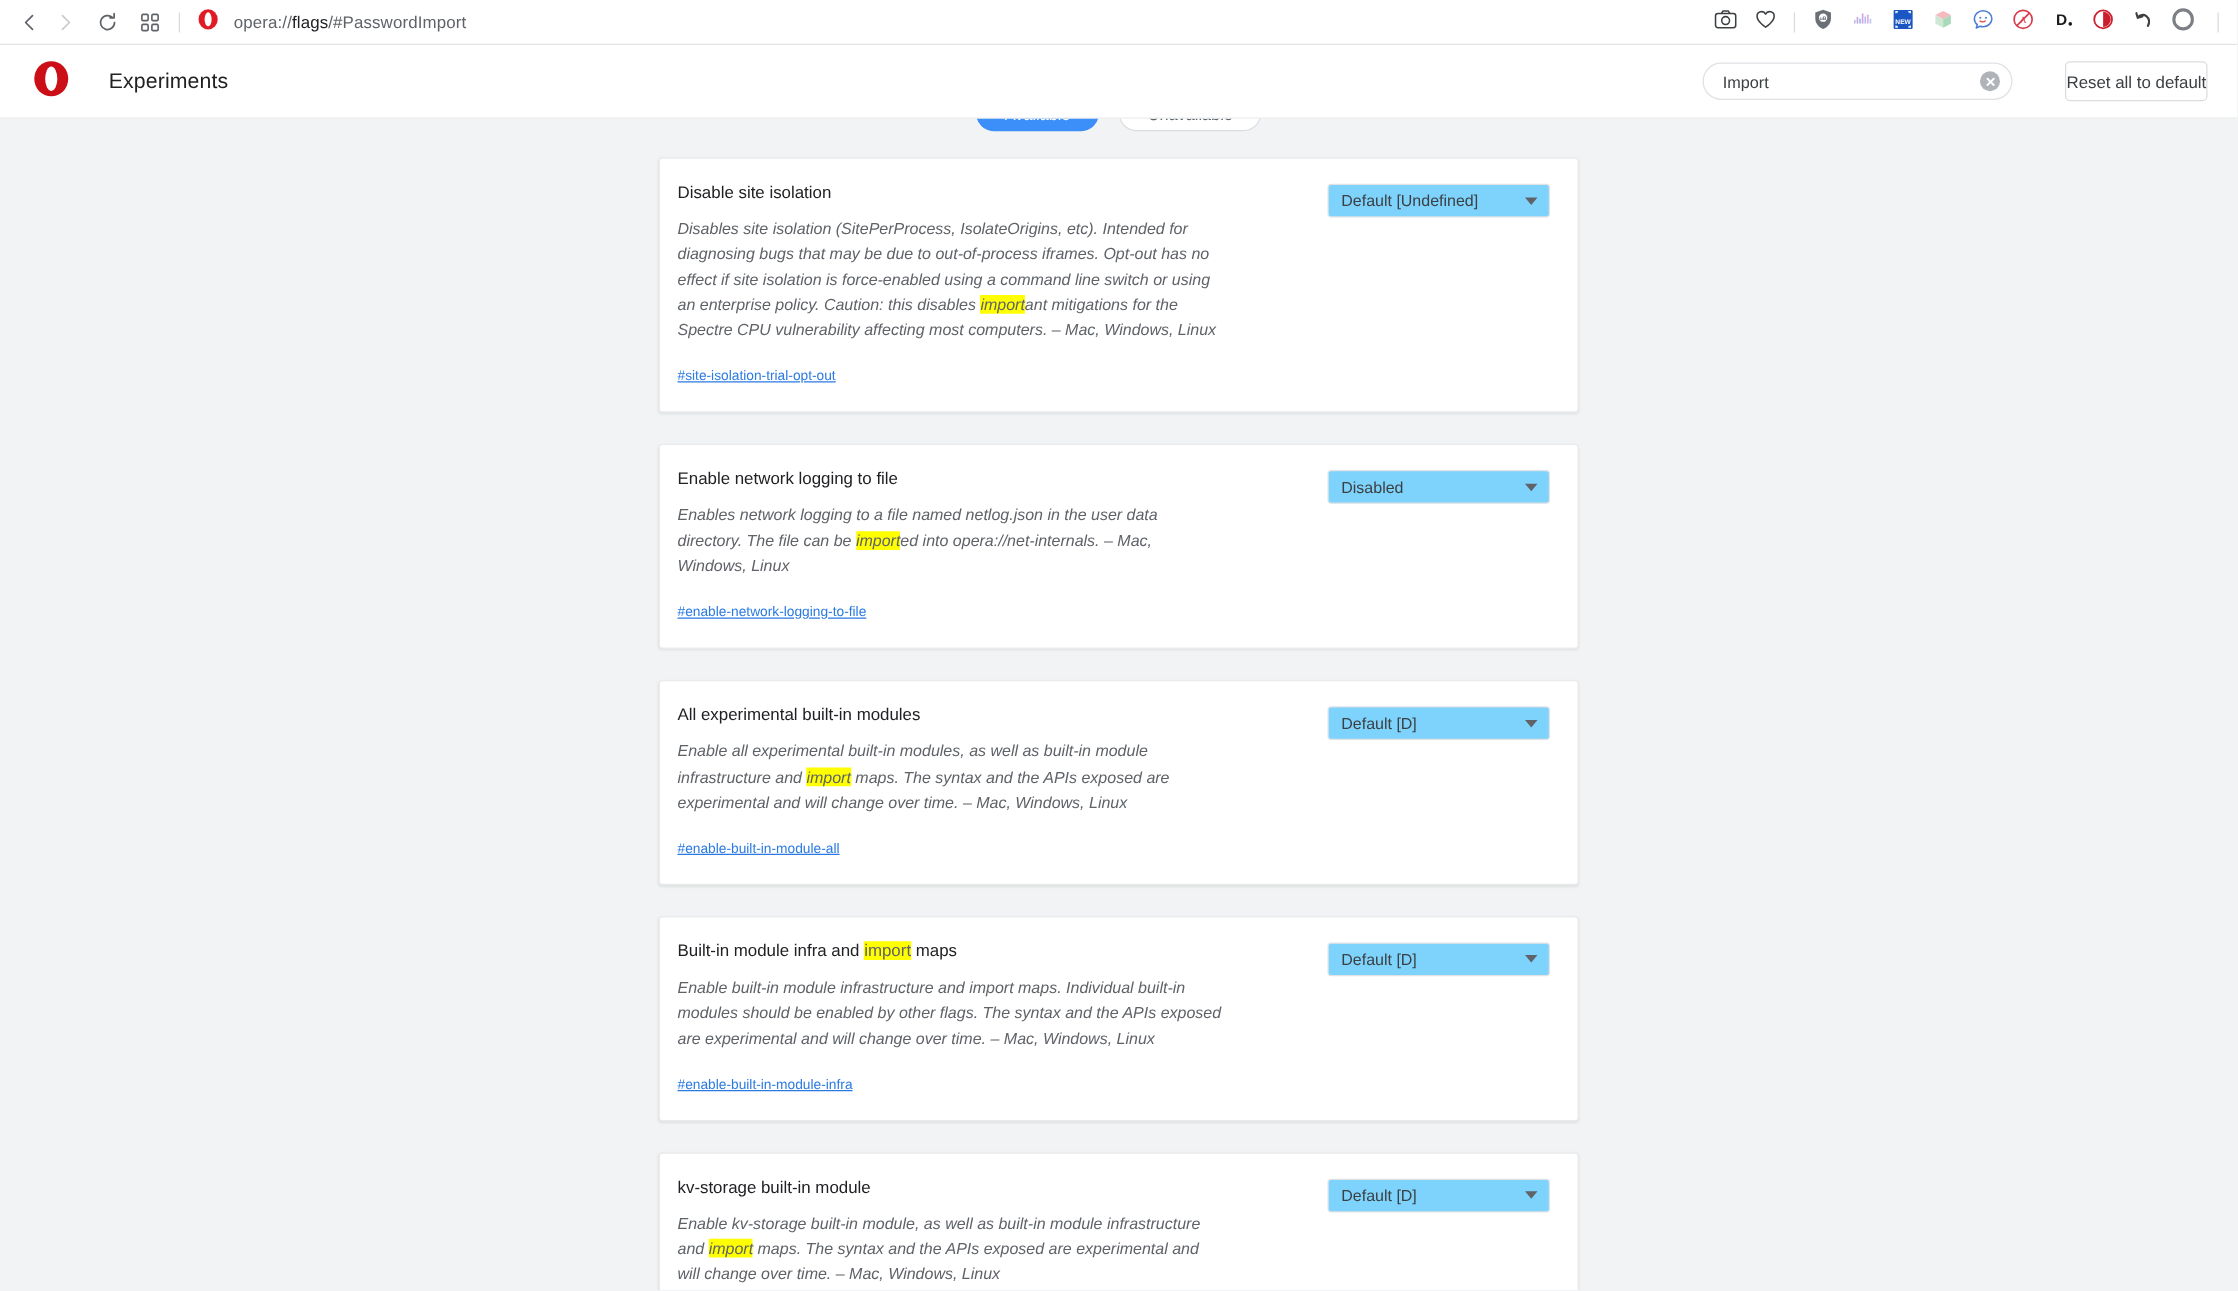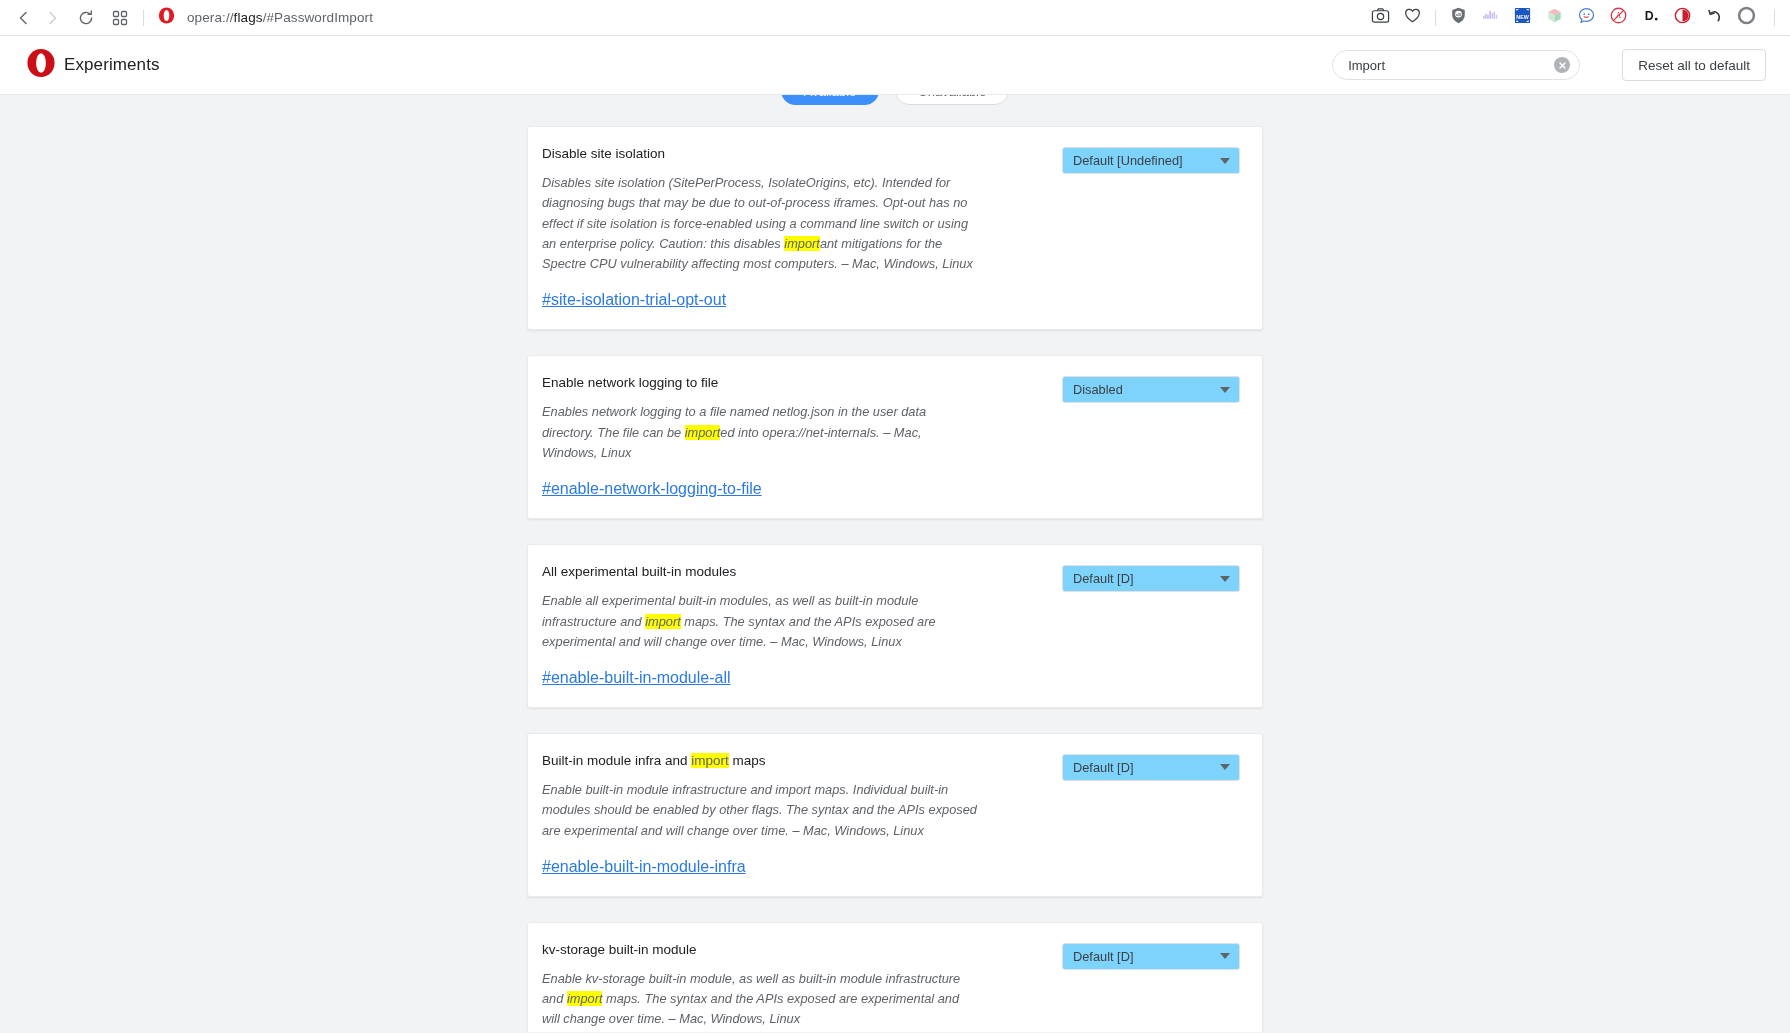--- a/index.html
+++ b/index.html
@@ -85,21 +85,21 @@
     background: #ffffff;
     border-bottom: 1px solid #e8eaed;
     display: flex;
     align-items: center;
     padding: 0 24px 0 26px;
     box-sizing: border-box;
   }
   .brand {
     display: flex;
     align-items: center;
-    gap: 8px;
+    gap: 31px;
     flex: none;
   }
   .brand-title {
     font-size: 17px;
     color: #222;
     letter-spacing: 0.1px;
   }
   .header-spacer { flex: 1; }
   .search-wrap {
     position: relative;
@@ -137,21 +137,21 @@
   }
   .search-clear svg { display: block; }
   .reset-btn {
     height: 32px;
     border: 1px solid #dadce0;
     border-radius: 4px;
     background: #fff;
     color: #3c4043;
     font-size: 13.5px;
     font-family: "Liberation Sans", sans-serif;
-    padding: 0 15px;
+    padding: 0 0;
     cursor: pointer;
     white-space: nowrap;
     flex: none;
   }
 
   
   .content {
     height: calc(1033px - 36px - 60px);
     overflow: hidden;
     background: #f1f3f4;
@@ -214,21 +214,21 @@
   }
   .flag-desc {
     font-size: 12.8px;
     color: #5f6368;
     line-height: 1.58;
     margin: 0 0 17px 0;
     max-width: 437px;
     font-style: italic;
   }
   .flag-link {
-    font-size: 16px;
+    font-size: 11px;
     color: #2a7ae2;
     text-decoration: underline;
     cursor: pointer;
     display: inline-block;
   }
   mark.hl {
     background: #ffff00;
     color: #5f6368;
     padding: 0;
   }

